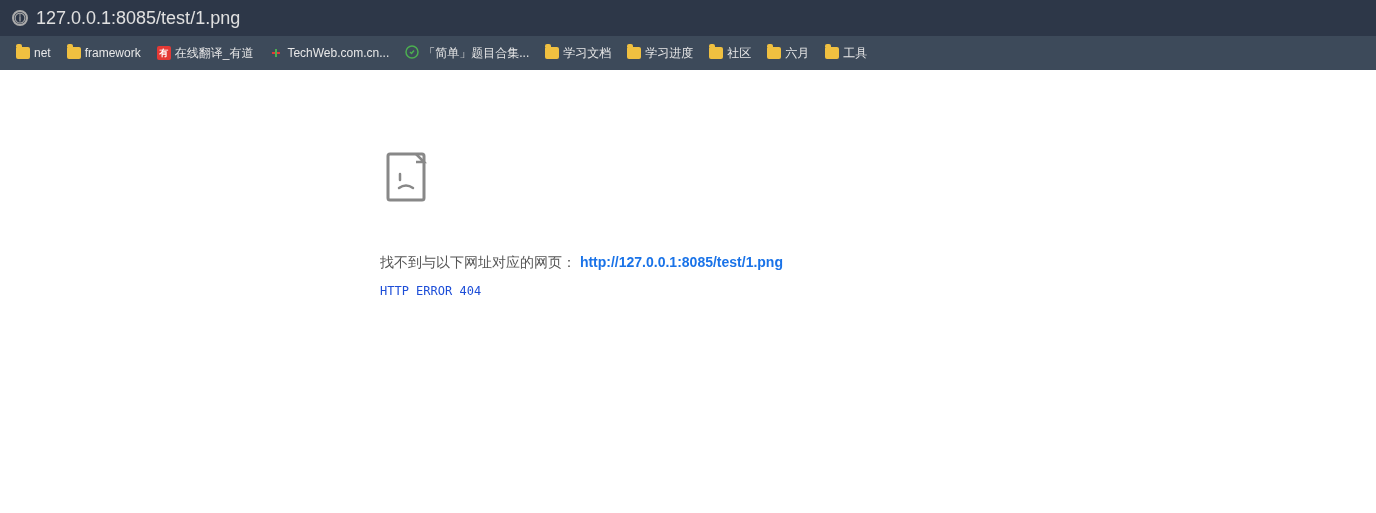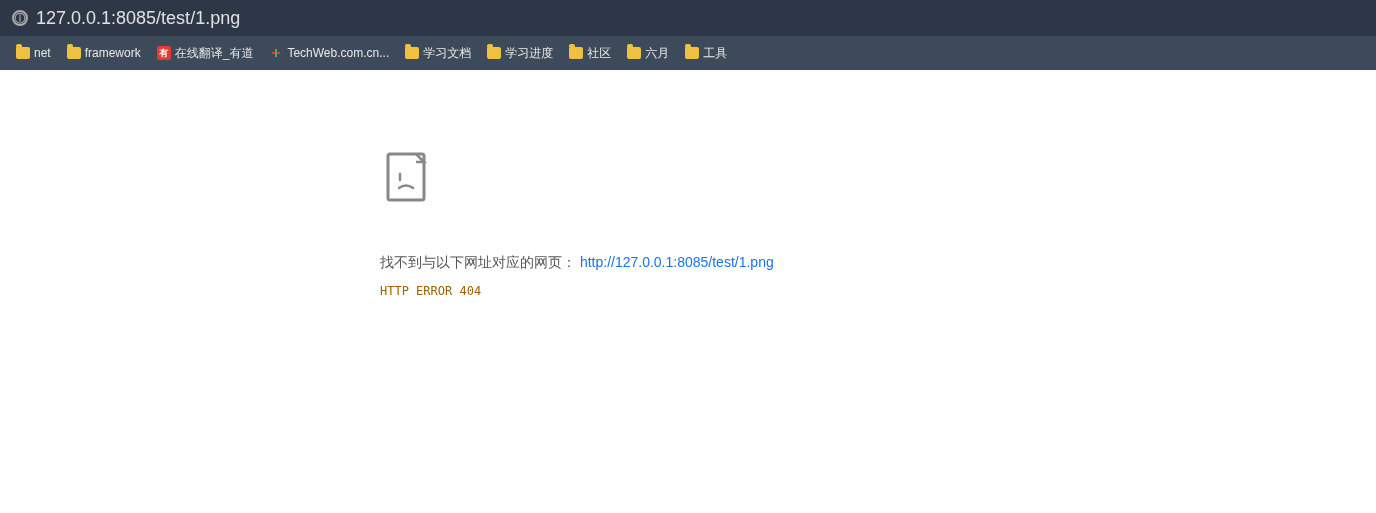--- a/index.html
+++ b/index.html
@@ -138,27 +138,27 @@
 
     .error-description {
       font-size: 14px;
       color: #555;
       margin-bottom: 12px;
     }
 
     .error-description a {
       color: #1a73e8;
       text-decoration: none;
-      font-weight: normal;
+      font-weight: bold;
       text-align: right;
     }
 
     .error-code {
       font-size: 12px;
-      color: #a16207;
+      color: #1d4ed8;
       font-family: monospace;
     }
   </style>
 </head>
 <body>
 
 <div class="title-bar">
   <div class="title-bar-icon">ⓘ</div>
   <span class="title-bar-url">127.0.0.1:8085/test/1.png</span>
 </div>
@@ -184,20 +184,29 @@
     <div class="techweb-icon">
       <svg width="14" height="14" viewBox="0 0 14 14">
         <rect x="3" y="6" width="8" height="2" fill="#e53935"></rect>
         <rect x="6" y="3" width="2" height="8" fill="#4caf50"></rect>
       </svg>
     </div>
     <span>TechWeb.com.cn...</span>
   </div>
 
 
+  <div class="bookmark-item">
+    <div>
+      <svg width="14" height="14" viewBox="0 0 14 14">
+        <circle cx="7" cy="7" r="6" fill="none" stroke="#4caf50" stroke-width="1.5"></circle>
+        <path d="M5 7 L6.5 8.5 L9 5.5" fill="none" stroke="#4caf50" stroke-width="1.5"></path>
+      </svg>
+    </div>
+    <span>「简单」题目合集...</span>
+  </div>
 
   <div class="bookmark-item">
     <div class="bookmark-folder-icon"></div>
     <span>学习文档</span>
   </div>
 
   <div class="bookmark-item">
     <div class="bookmark-folder-icon"></div>
     <span>学习进度</span>
   </div>

